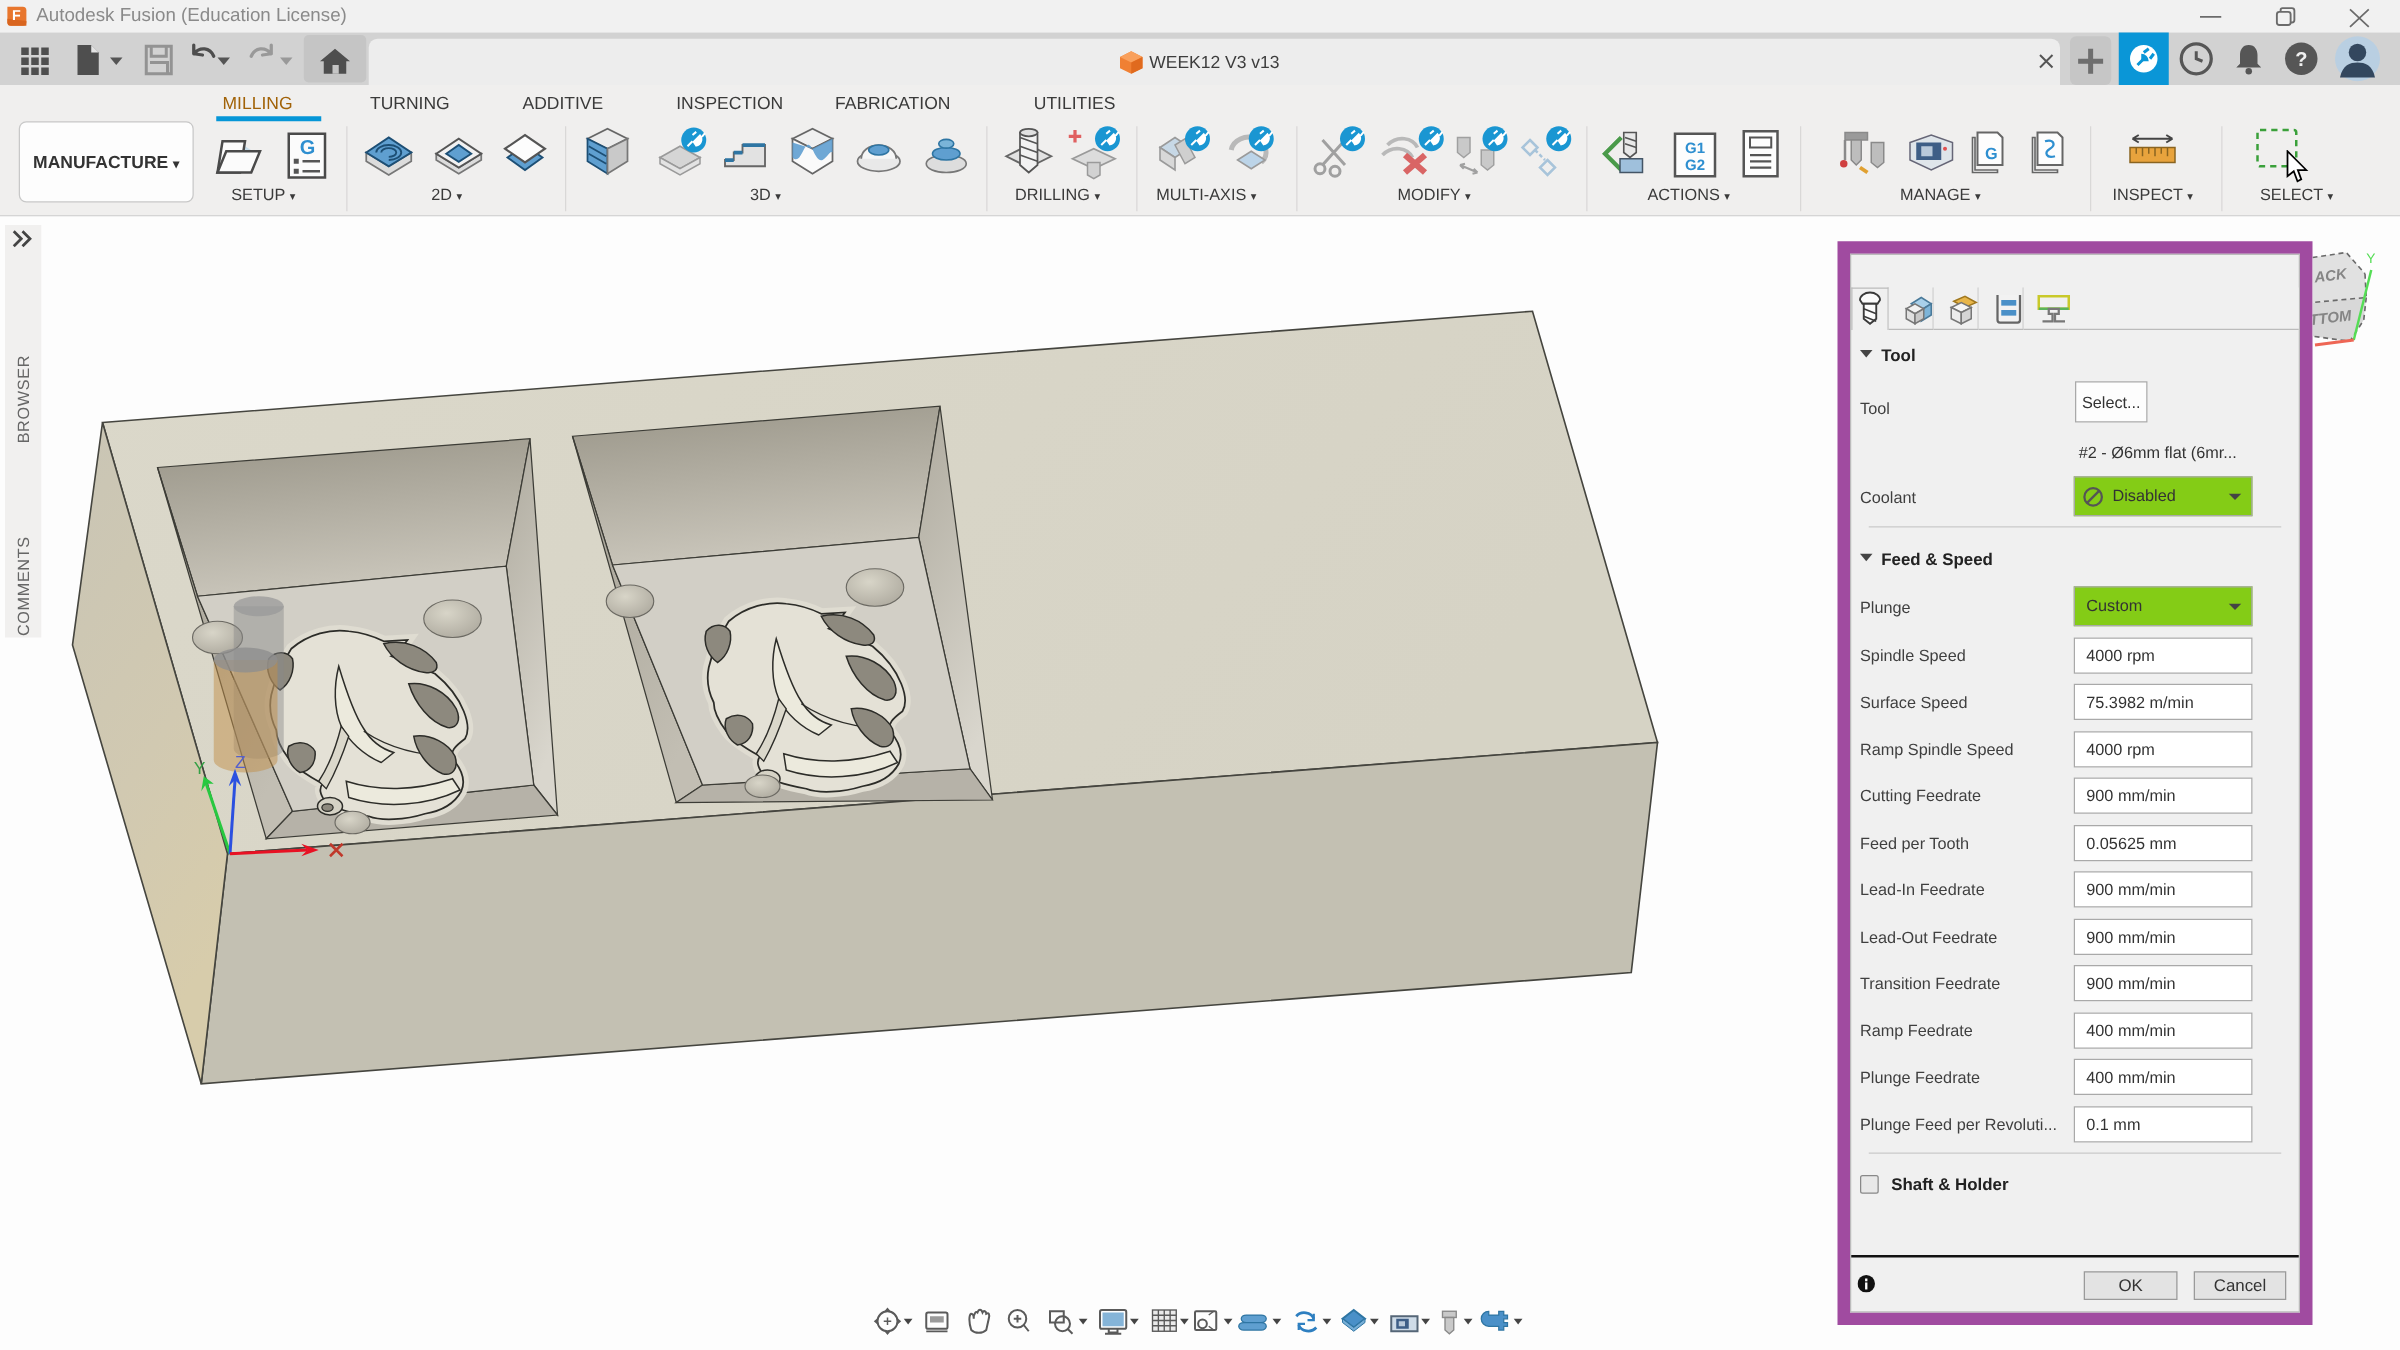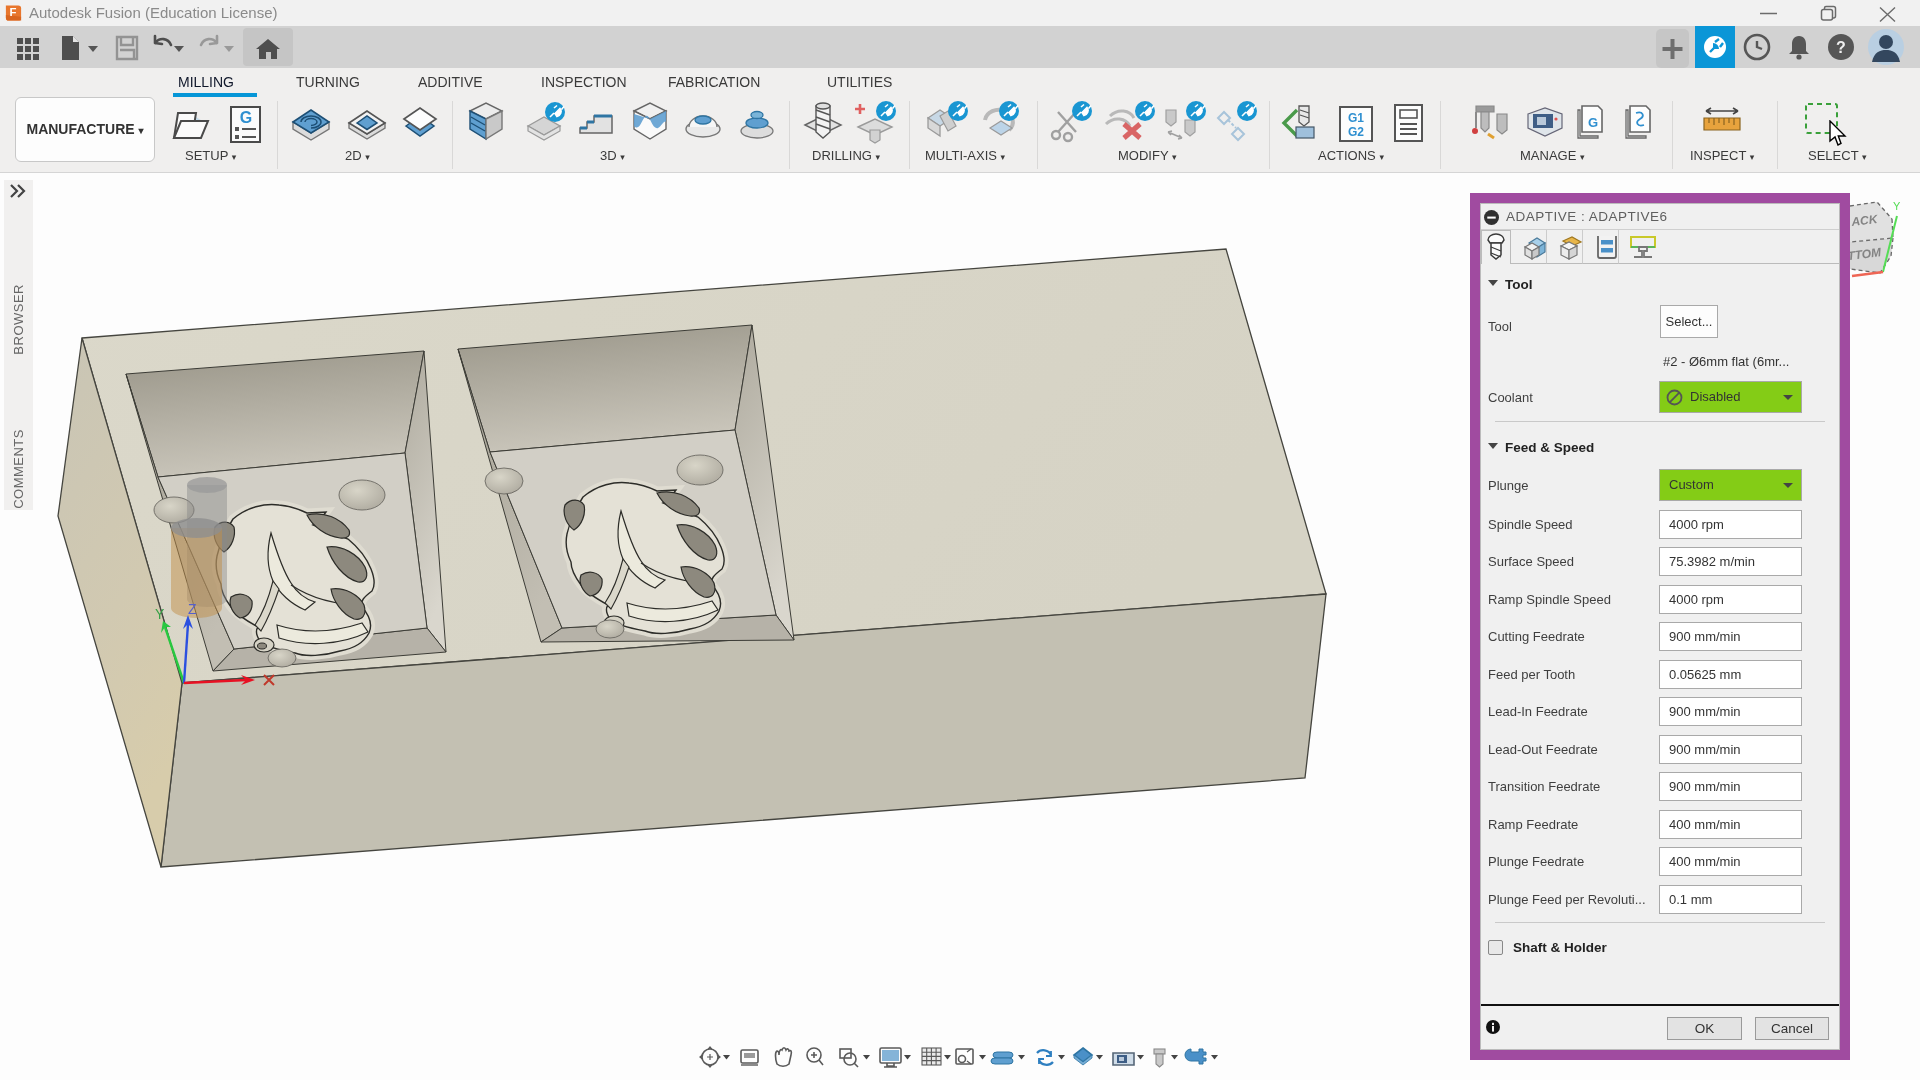--- a/index.html
+++ b/index.html
@@ -15,21 +15,21 @@
 
 
 #tabrow { left:0; top:26px; width:1920px; height:42px; background:#d2d2d2; }
 #doctab { left:295px; top:5px; width:1353px; height:37px; background:#ededed; border-radius:7px 7px 0 0; }
 #tabtitle { left:0; top:0; width:100%; height:37px; line-height:36px; text-align:center; font-size:14px; color:#3d3d3d; }
 .tbicon { top:7px; width:30px; height:30px; color:#4e4e4e; }
 
 
 #ribbon { left:0; top:68px; width:1920px; height:105px; background:#f0efee; border-bottom:1px solid #d5d5d5; }
 .rtab { position:absolute; top:6px; font-size:14px; color:#3a3a3a; }
-.rtab.active { color:#0f172a; }
+.rtab.active { color:#a16207; }
 #millunder { left:173px; top:25px; width:84px; height:4px; background:#0696d7; }
 .grplabel { position:absolute; top:80px; font-size:13px; color:#3a3a3a; white-space:nowrap; }
 .gsep { position:absolute; top:33px; width:1px; height:68px; background:#d9d8d7; }
 #manubtn { left:15px; top:29px; width:140px; height:65px; background:#fdfdfd; border:1px solid #c8c8c8; border-radius:6px; font-weight:bold; font-size:14px; color:#333; text-align:center; line-height:63px; }
 
 
 #viewport { left:0; top:174px; width:1920px; height:906px; background:#fdfdfd; }
 #sidebar { left:4px; top:6px; width:29px; height:330px; background:#f1f0ef; }
 .vtext { position:absolute; writing-mode:vertical-rl; transform:rotate(180deg); font-size:13px; color:#666; letter-spacing:0.5px; }
 
@@ -105,20 +105,31 @@
   </svg>
   <svg class="tbicon abs" style="left:222px;width:14px;opacity:0.45" viewBox="0 0 14 30">
       <path d="M2 13 L12 13 L7 19 Z" fill="#555"></path>
     </svg>
   <div class="abs" style="left:243px;top:2px;width:50px;height:38px;background:#c5c5c5;border-radius:4px;"></div>
   <svg class="tbicon abs" style="left:253px" viewBox="0 0 30 30">
     <path d="M15 6 L27 16 L24 16 L24 26 L6 26 L6 16 L3 16 Z" fill="#4e4e4e"></path>
     <rect x="13" y="19" width="5" height="7" fill="#c5c5c5"></rect>
   </svg>
 
+  <div id="doctab" class="abs">
+    <div id="tabtitle" class="abs">WEEK12 V3 v13</div>
+    <svg class="abs" style="left:600px;top:9px;width:20px;height:20px" viewBox="0 0 20 20">
+      <path d="M10 1 L19 5.5 L19 14.5 L10 19 L1 14.5 L1 5.5 Z" fill="#f08033"></path>
+      <path d="M10 1 L19 5.5 L10 10 L1 5.5 Z" fill="#f9a05c"></path>
+      <path d="M10 10 L19 5.5 L19 14.5 L10 19 Z" fill="#e06a1e"></path>
+    </svg>
+    <svg class="abs" style="left:1333px;top:9px;width:18px;height:18px" viewBox="0 0 18 18">
+      <path d="M4 4 L14 14 M14 4 L4 14" stroke="#555" stroke-width="1.6"></path>
+    </svg>
+  </div>
 
   <div class="abs" style="left:1656px;top:3px;width:33px;height:39px;background:#c6c6c6;border-radius:5px;"></div>
   <svg class="abs" style="left:1656px;top:4px;width:33px;height:38px" viewBox="0 0 33 38">
       <path d="M16.5 9 V29 M6.5 19 H26.5" stroke="#6e6e6e" stroke-width="4"></path>
     </svg>
 
   <div class="abs" style="left:1695px;top:0;width:40px;height:42px;background:#0a96d7;"></div>
   <svg class="abs" style="left:1702px;top:8px;width:26px;height:26px" viewBox="0 0 26 26">
     <circle cx="13" cy="13" r="11" fill="#fff"></circle>
     <path d="M8 18 L13 13 M13 8 l4 -3 M18 13 l3 -4" stroke="#0a96d7" stroke-width="2.4"></path>
@@ -524,27 +535,20 @@
       <path d="M402,13 l7,0 -3.5,4.5 Z"></path>
       <path d="M443,13 l7,0 -3.5,4.5 Z"></path>
       <path d="M477,13 l7,0 -3.5,4.5 Z"></path>
       <path d="M517,13 l7,0 -3.5,4.5 Z"></path>
     </g>
   </svg>
 </div>
 
 <div id="dialog" class="abs">
  <div id="dlginner" class="abs">
-  <div id="dlghead" class="abs">
-    <svg class="abs" style="left:3px;top:6px;width:15px;height:15px" viewBox="0 0 16 16">
-      <circle cx="8" cy="8" r="8" fill="#303030"></circle>
-          <rect x="3.5" y="7" width="9" height="2.2" fill="#fff"></rect>
-    </svg>
-    <div id="dlgtitle" class="abs">ADAPTIVE : ADAPTIVE6</div>
-  </div>
 
   <div class="dtab active abs" style="left:0px;width:30px;"></div>
   <div class="dtab abs" style="left:30px;width:36px;border-right:1px solid #ccc;"></div>
   <div class="dtab abs" style="left:66px;width:36px;border-right:1px solid #ccc;"></div>
   <div class="dtab abs" style="left:102px;width:36px;border-right:1px solid #ccc;"></div>
   <div class="dtab abs" style="left:138px;width:36px;"></div>
   <div class="dtab abs" style="left:174px;width:184px;"></div>
   <svg class="abs" style="left:0px;top:26px;width:180px;height:34px" viewBox="0 0 180 34" id="dtabicons">
 
     <g stroke="#3a3a3a" stroke-width="1.5" fill="#fbfbfb">

